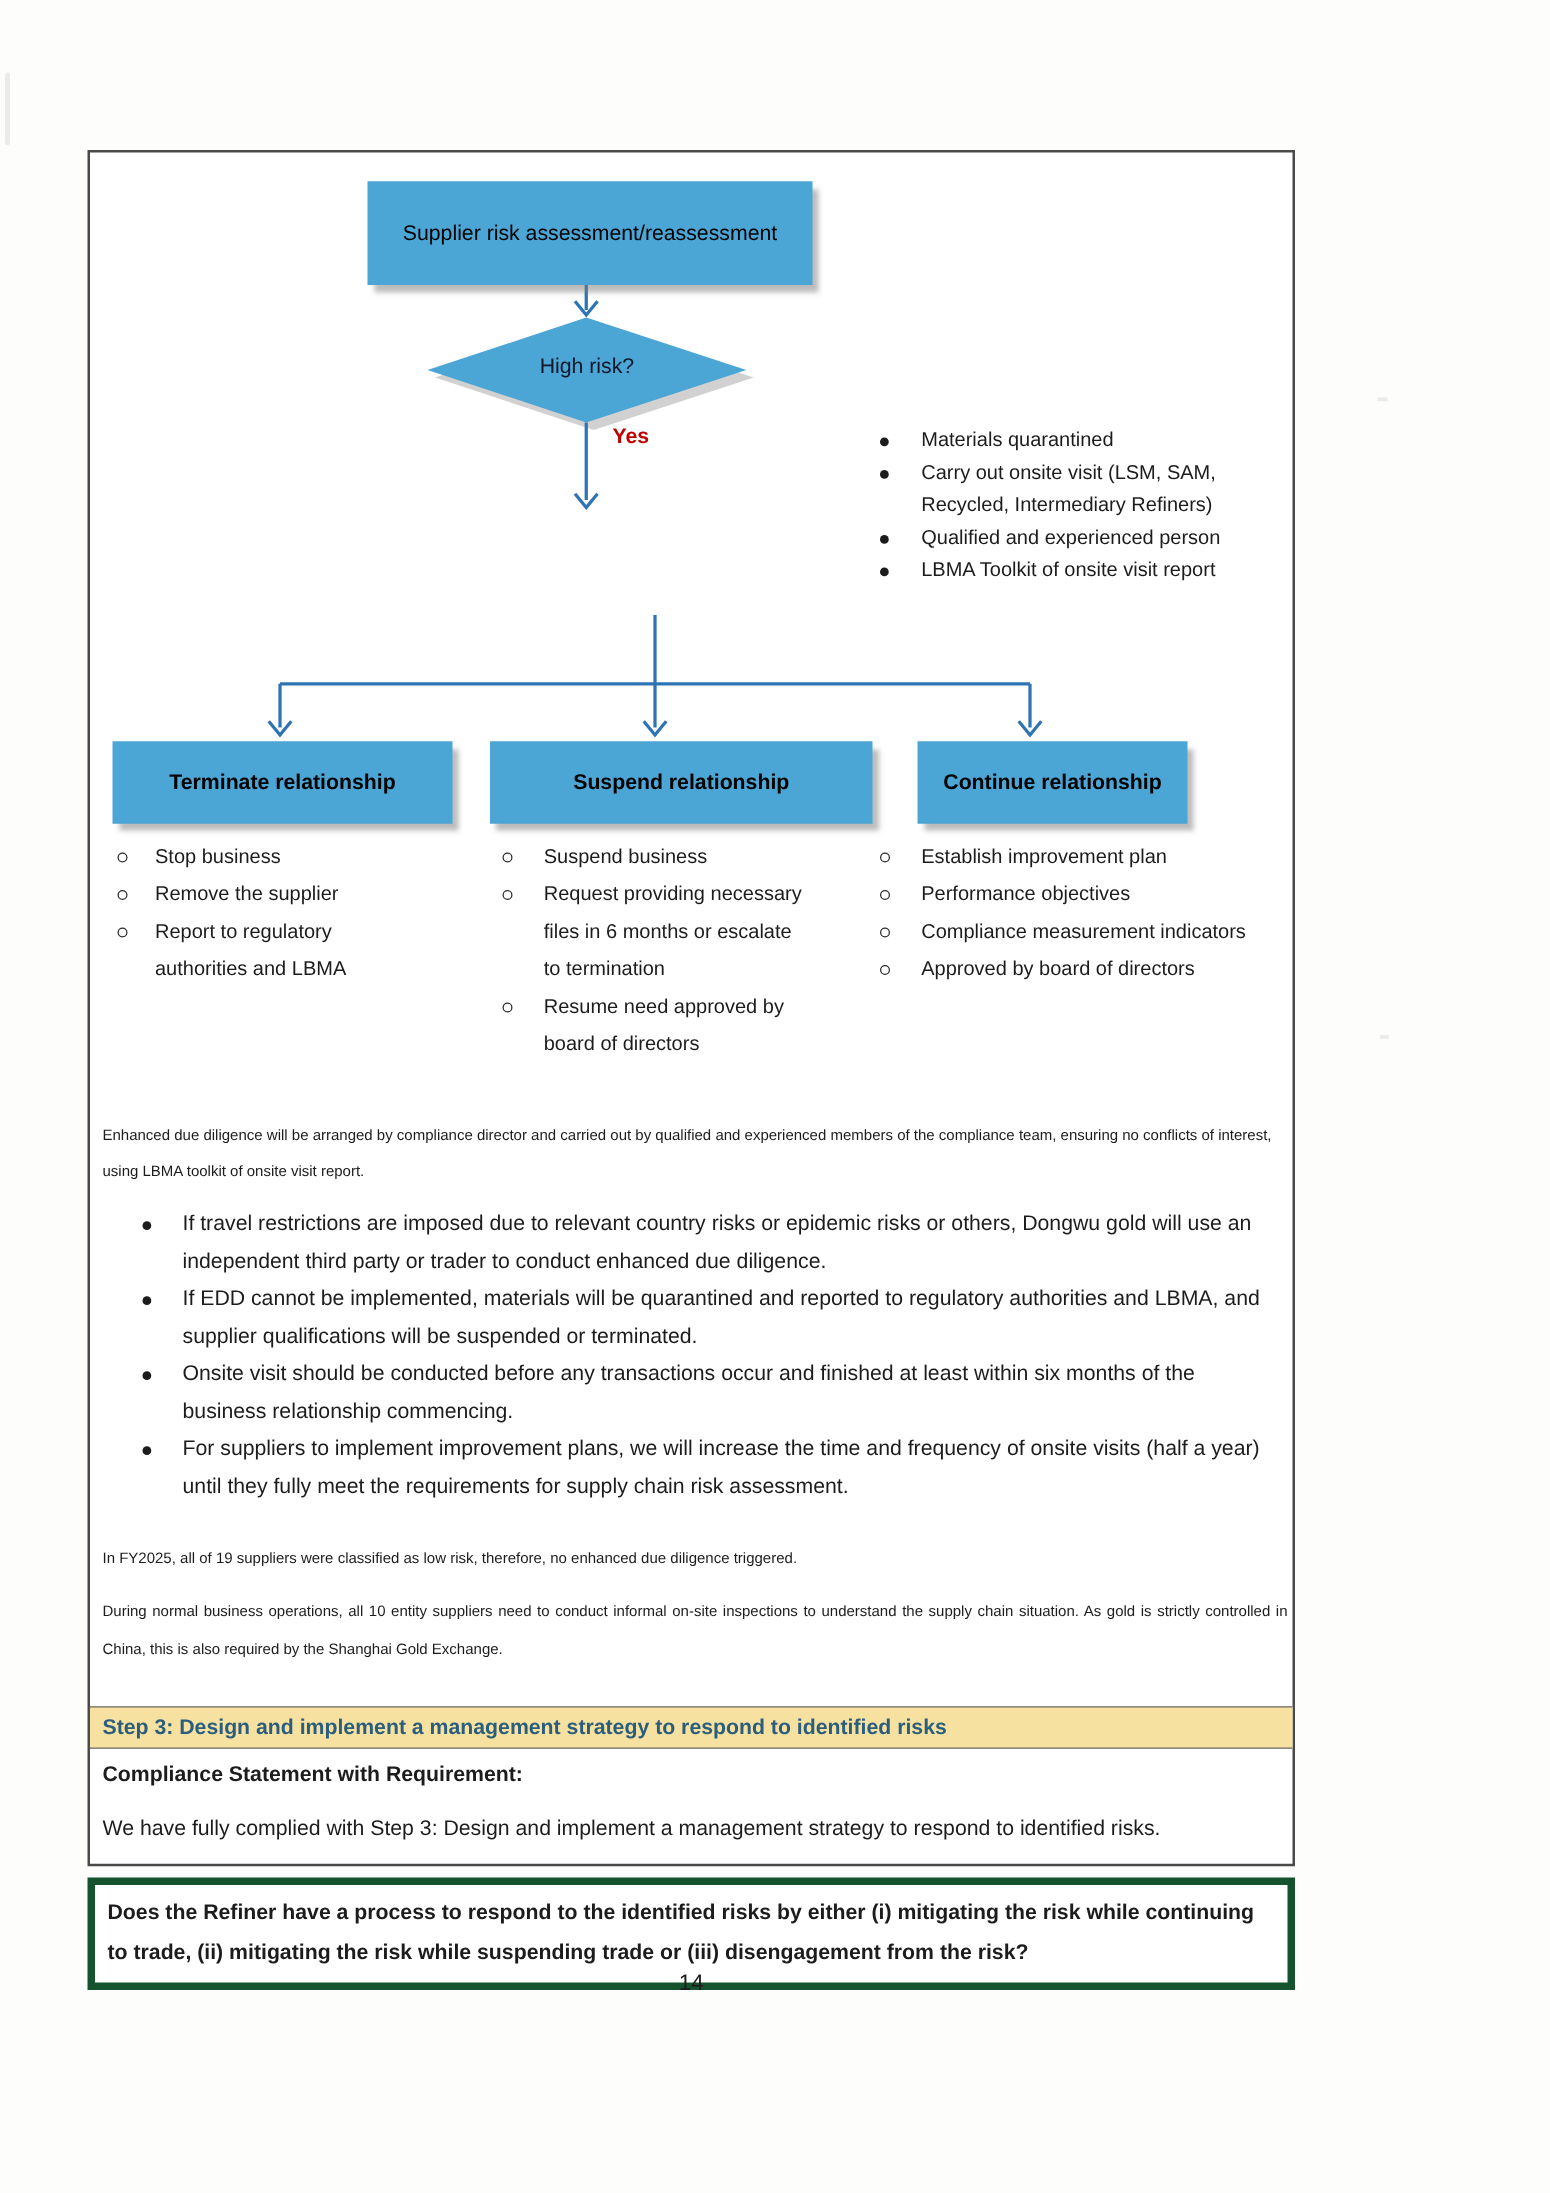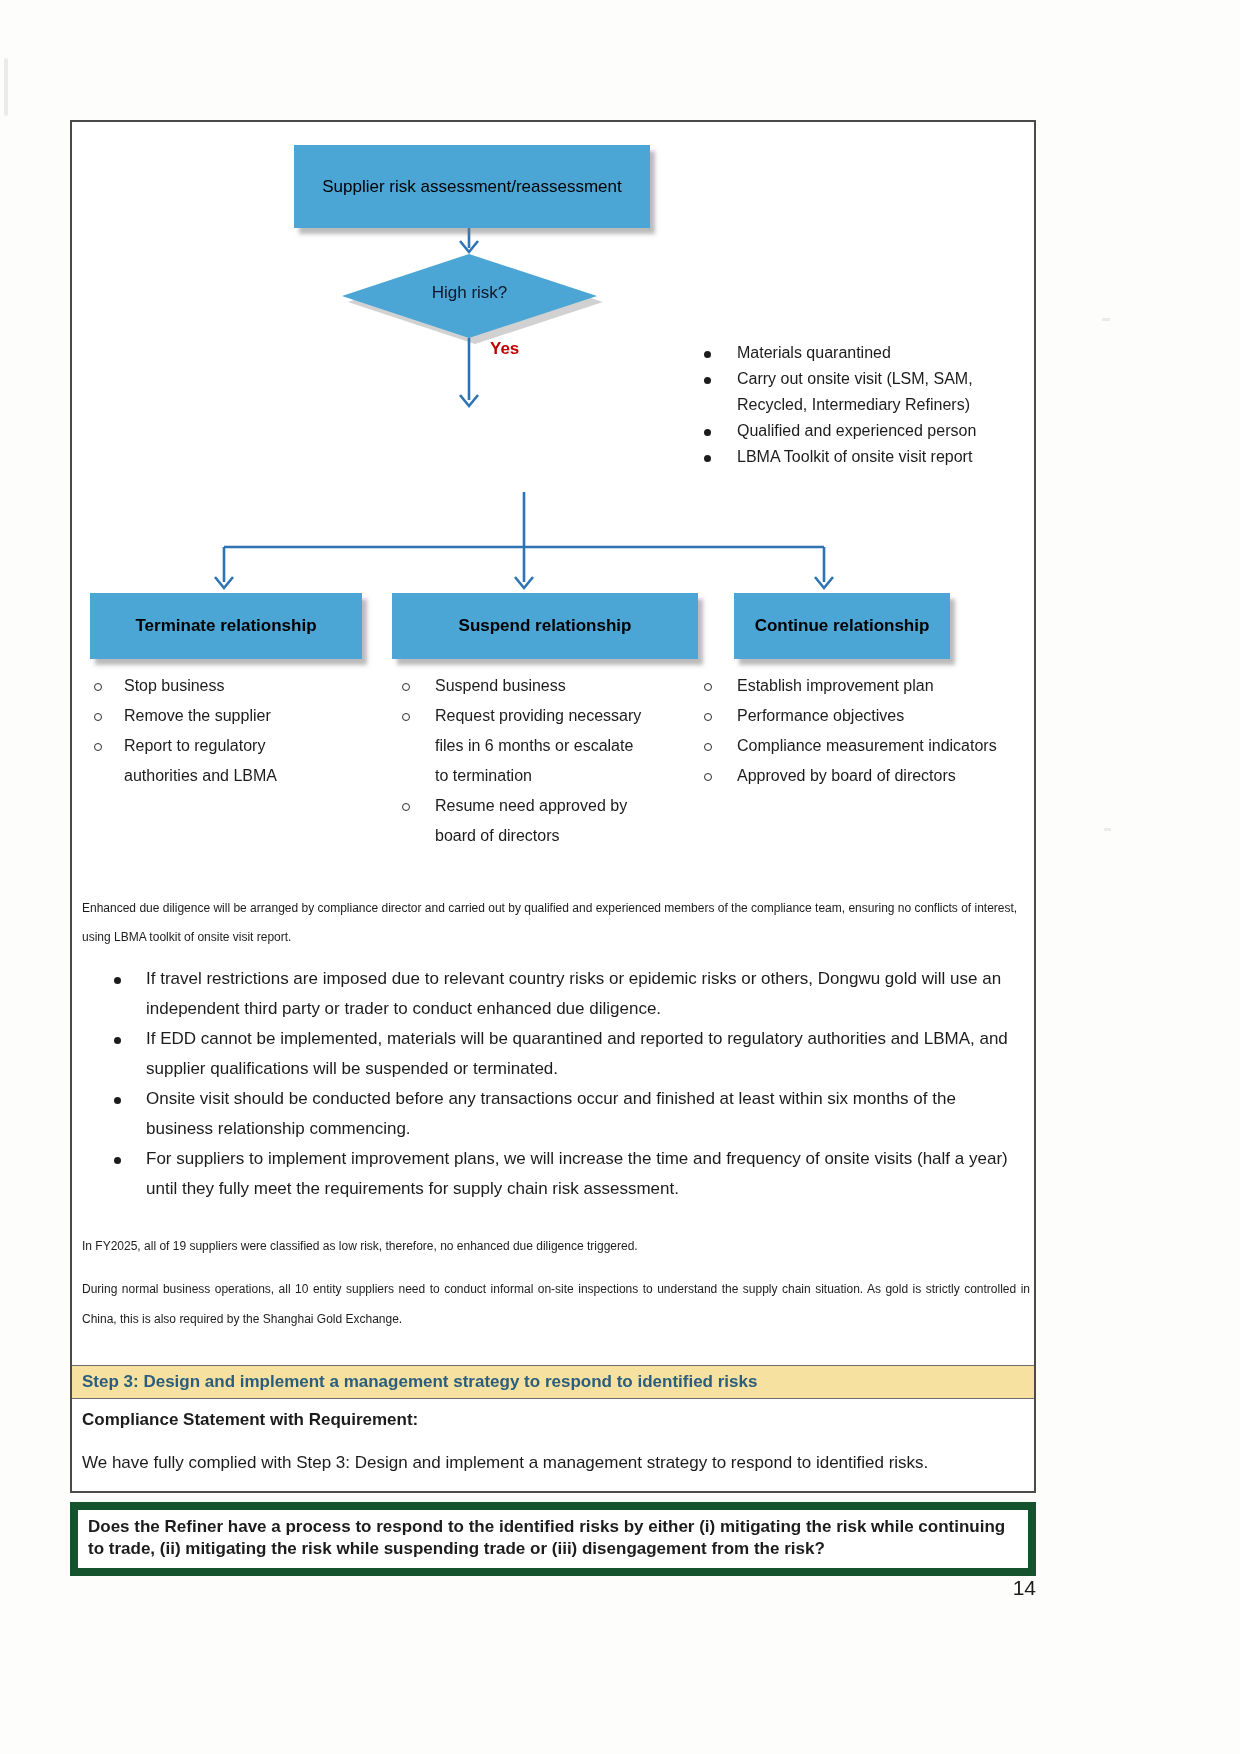--- a/index.html
+++ b/index.html
@@ -79,26 +79,26 @@
     position:absolute; left:0; top:1243px; width:962px; height:34px;
     background:#F6E1A0; border-top:1px solid #6b6b6b; border-bottom:1px solid #6b6b6b;
     display:flex; align-items:center; padding-left:10px;
     color:#2B5E7D; font-weight:bold; font-size:17px;
   }
   .comp-label { position:absolute; left:10px; top:1288px; font-weight:bold; font-size:17px; }
   .comp-text  { position:absolute; left:10px; top:1331px; font-size:17px; }
 
   .question-box {
     position:absolute; left:70px; top:1502px; width:966px; min-height:64px;
-    border:8px solid #14532d; background:#ffffff; padding:6px 12px 8px 10px;
-    font-weight:bold; font-size:17px; line-height:22px;
+    border:6px solid #14532d; background:#ffffff; padding:6px 12px 8px 10px;
+    font-weight:bold; font-size:17px; line-height:32px;
   }
   .page-number {
     position:absolute; left:70px; top:1576px; width:966px;
-    text-align:right; font-size:21px;
+    text-align:center; font-size:18px;
   }
 </style>
 </head>
 <body>
 
 <div class="page">
 
   <div class="artifact a1"></div>
   <div class="artifact a2"></div>
   <div class="artifact a3"></div>

